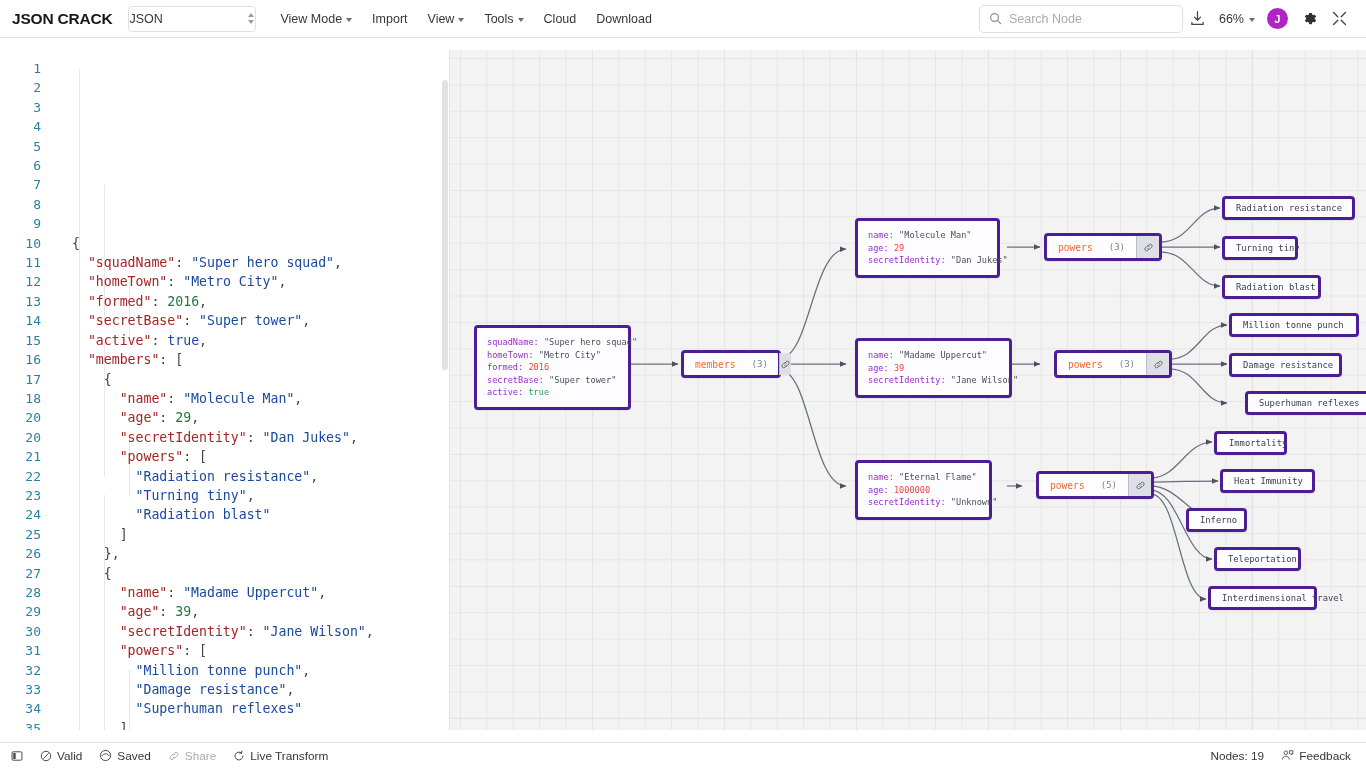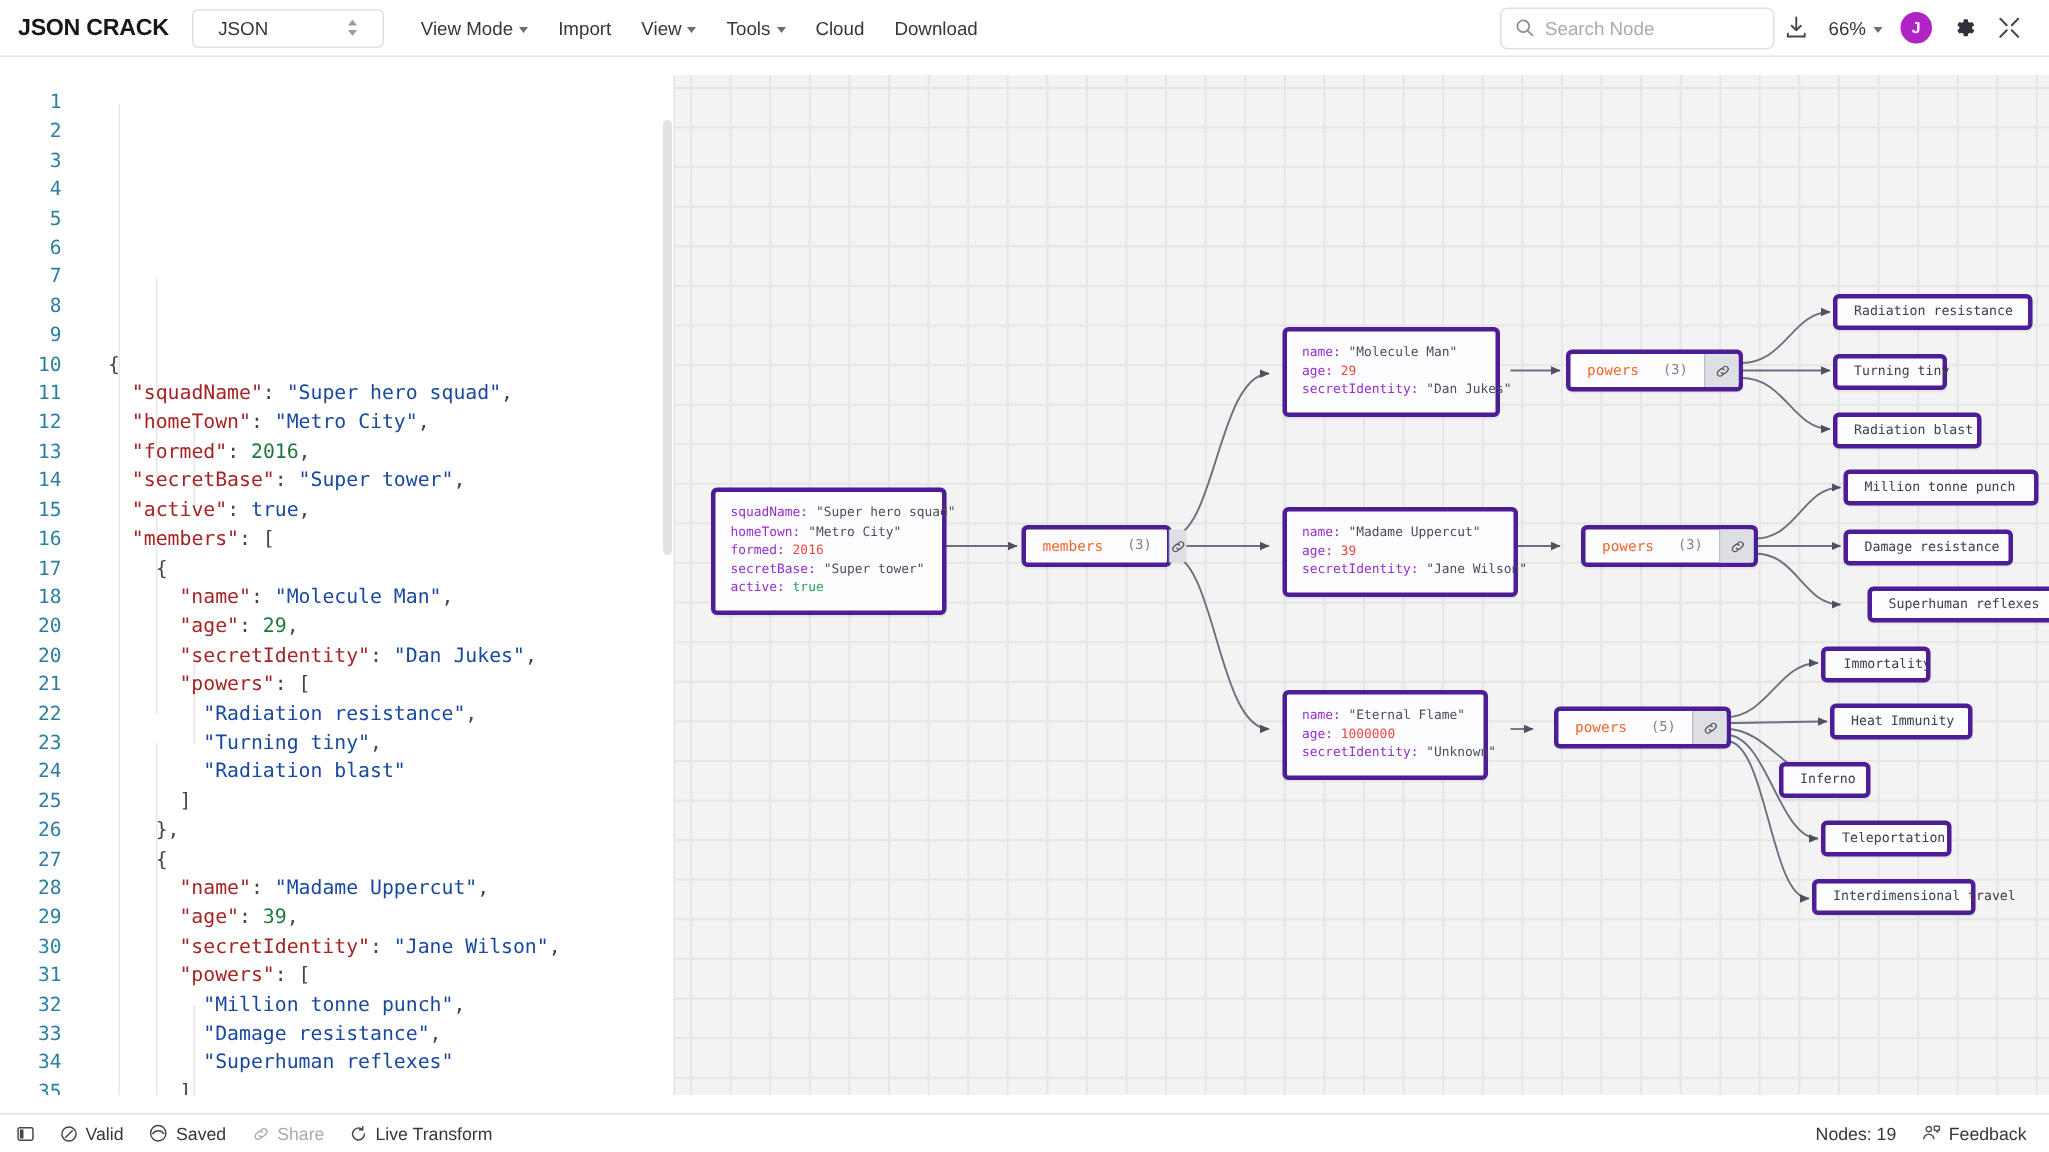--- a/index.html
+++ b/index.html
@@ -17,34 +17,34 @@
     border-bottom: 1px solid #e3e3e6;
     display: flex; align-items: center; padding: 0 12px; gap: 0px;
   }
   .brand {
     font-size: 15.5px; font-weight: bold; letter-spacing: -0.2px;
     color: #16171b; margin-right: 16px; white-space: nowrap;
   }
   .format-select {
     width: 128px; height: 26px; border: 1px solid #dfe0e3; border-radius: 4px;
     background: #fff; display: flex; align-items: center;
-    padding: 0 16px; font-size: 12.5px; color: #35373d;
+    padding: 0 0; font-size: 12.5px; color: #35373d;
     justify-content: space-between; margin-right: 14px;
   }
   .sel-chev { display: flex; flex-direction: column; line-height: 4px; color: #9a9ca3; font-size: 7px; }
   .menu-item {
     font-size: 12.5px; color: #35373d; padding: 0 10px; height: 30px;
     display: flex; align-items: center; gap: 4px; white-space: nowrap; cursor: pointer;
   }
   .caret { width: 0; height: 0; border-left: 3.5px solid transparent;
            border-right: 3.5px solid transparent; border-top: 4px solid #6b6d75;
            margin-top: 2px; }
   .spacer { flex: 1; }
   .search-box {
-    width: 183px; height: 28px; border: 1px solid #dfe0e3; border-radius: 5px;
+    width: 204px; height: 28px; border: 1px solid #dfe0e3; border-radius: 5px;
     display: flex; align-items: center; gap: 7px; padding: 0 9px; background: #fff;
   }
   .search-box .ph { font-size: 12.5px; color: #a9abb2; }
   .icon-btn { width: 30px; height: 30px; display: flex; align-items: center;
               justify-content: center; cursor: pointer; color: #44464d; }
   .zoom-ctl { display: flex; align-items: center; gap: 5px; font-size: 12.5px;
               color: #35373d; padding: 0 6px; cursor: pointer; text-align: center; }
   .avatar { width: 21px; height: 21px; border-radius: 50%; background: #b024c4;
             color: #fff; font-size: 10.5px; display: flex; align-items: center;
             justify-content: center; font-weight: 600; margin: 0 6px; }

